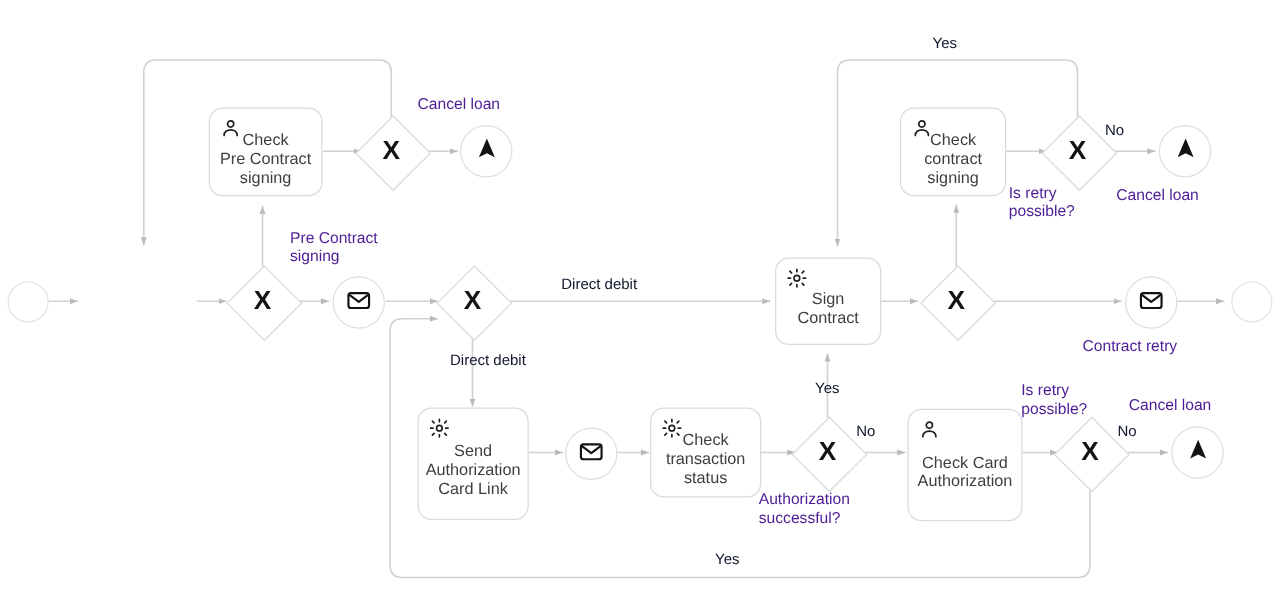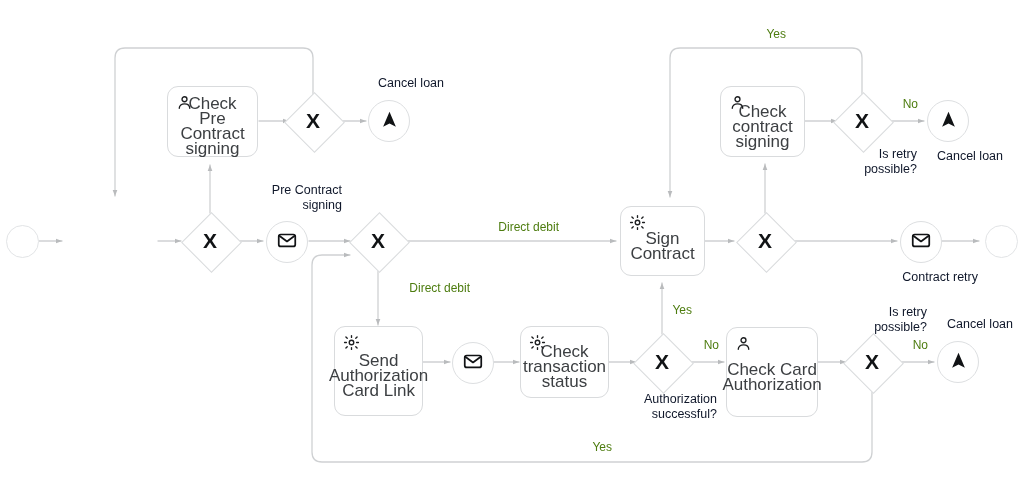--- a/index.html
+++ b/index.html
@@ -11,21 +11,21 @@
 
   .task{
     background:#ffffff;
     border:1px solid #d9dbdd;
     border-radius:11px;
     display:flex;
     align-items:center;
     justify-content:center;
   }
   .task .tlabel{
-    font-size:17px;
+    font-size:13px;
     line-height:15px;
     color:#3c3f42;
     text-align:center;
     padding:0 5px;
     margin-top:9px;
     white-space:pre-line;
   }
   .task .tico{position:absolute;left:8px;top:7px;width:17px;height:17px;color:#1d1f21;}
   .task .tico svg{display:block;width:17px;height:17px;}
 
@@ -51,30 +51,30 @@
     border:1px solid #dddfe1;
     display:flex;align-items:center;justify-content:center;
   }
   .event.plain{border-color:#e2e4e6;}
   .event .eico{display:block;color:#111315;}
 
   .elabel{
     position:absolute;
     font-size:12.5px;
     line-height:15px;
-    color:#0f172a;
-    text-align:right;
+    color:#4c1d95;
+    text-align:left;
     white-space:pre-line;
   }
   .flowlabel{
     position:absolute;
     font-size:12px;
     line-height:15px;
-    color:#4d7c0f;
-    text-align:right;
+    color:#0f172a;
+    text-align:left;
     white-space:pre-line;
   }
 </style>
 </head>
 <body>
 
 <div id="canvas">
 
   <svg id="wires" viewBox="0 0 1024 493" xmlns="http://www.w3.org/2000/svg">
     <defs>

